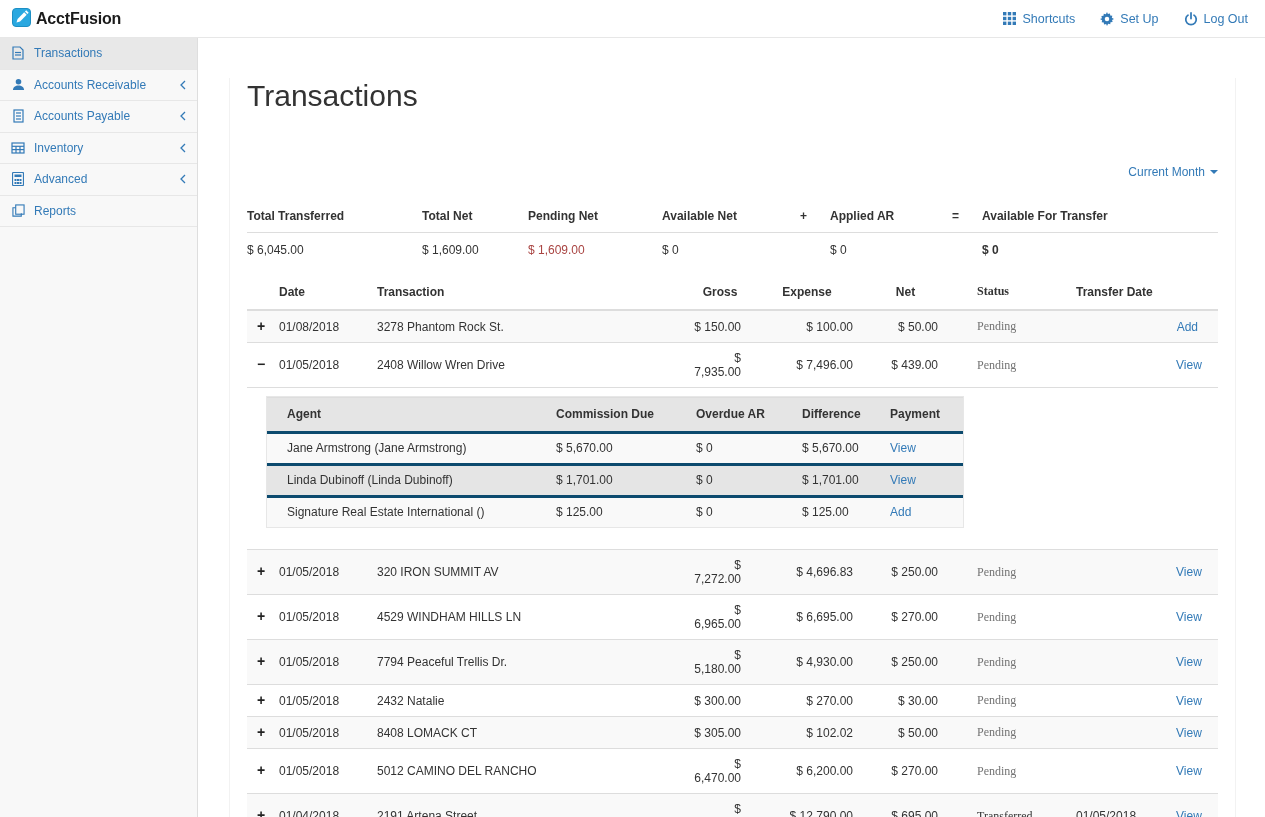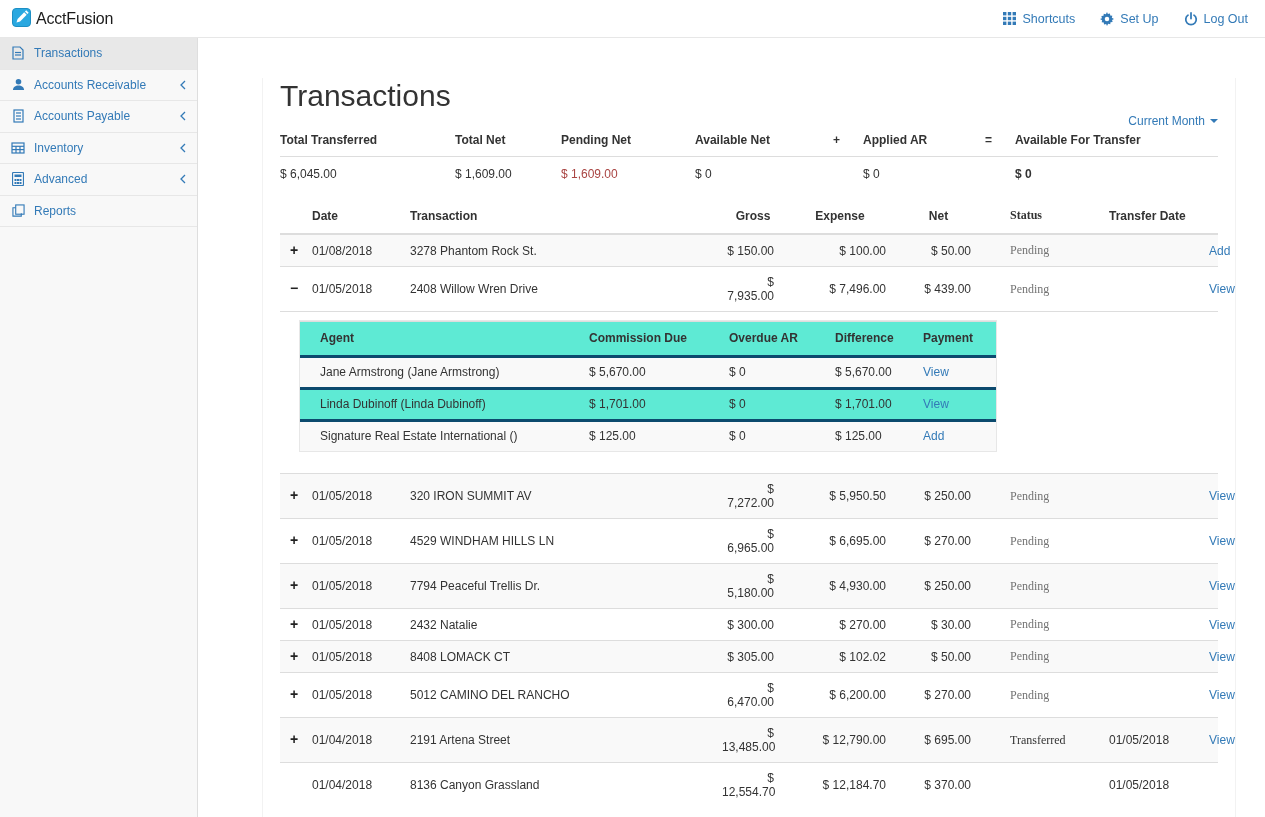--- a/index.html
+++ b/index.html
@@ -11,49 +11,49 @@
   }
   a { text-decoration:none; cursor:pointer; }
 
   
   .topbar {
     height:38px; background:#fff; border-bottom:1px solid #e7e7e7;
     display:flex; align-items:center; justify-content:space-between;
     padding:0 17px 0 12px;
   }
   .brand { display:flex; align-items:center; gap:5px; cursor:pointer; }
-  .brand-text { font-weight:normal; font-size:16px; color:#1b1b1b; letter-spacing:-0.2px; }
+  .brand-text { font-weight:bold; font-size:16px; color:#1b1b1b; letter-spacing:-0.2px; }
   .topnav { display:flex; align-items:center; gap:25px; }
   .topnav-link { color:#337ab7; font-size:12.5px; display:flex; align-items:center; gap:6px; }
   .topnav-link svg { display:block; }
 
   
-  .layout { display:flex; height:779px;gap:33px; }
+  .layout { display:flex; height:779px; }
   .sidebar { width:198px; flex-shrink:0; background:#f8f8f8; border-right:1px solid #dedede; }
   .side-item {
     display:flex; align-items:center; gap:9px; height:31.5px;
     padding:0 11px; border-bottom:1px solid #e7e7e7; color:#337ab7; cursor:pointer;
   }
   .side-item.active { background:#e8e8e8; }
   .side-item .chev { margin-left:auto; display:flex; }
   .side-icon { display:flex; width:14px; justify-content:center; }
 
   .main { flex:1; overflow:hidden; background:#fff; }
   .panel {
     margin:0 29px 0 31px; min-height:779px; padding:0 17px;
     border-left:1px solid #f2f2f2; border-right:1px solid #f2f2f2;
   }
   h1.page-title { font-size:30px; font-weight:400; color:#333; margin:40px 0 0 0; line-height:36px; }
 
-  .controls { display:flex; justify-content:flex-end; }
+  .controls { display:flex; justify-content:flex-end; margin-top:51px; }
   .period-link { color:#337ab7; font-size:12px; display:inline-flex; align-items:center; gap:5px; }
   .caret-down { width:0; height:0; border-left:4px solid transparent; border-right:4px solid transparent; border-top:4px solid #337ab7; display:inline-block; }
 
   
-  .summary { display:grid; grid-template-columns:175px 106px 134px 138px 30px 122px 30px 1fr; margin-top:1px; }
+  .summary { display:grid; grid-template-columns:175px 106px 134px 138px 30px 122px 30px 1fr; margin-top:26px; }
   .summary .lbl { font-weight:bold; padding:4px 0 9px 0; border-bottom:1px solid #ddd; }
   .summary .val { padding-top:10px; padding-bottom:6px; }
   .summary .val.danger { color:#a94442; }
   .summary .val.bold { font-weight:bold; }
 
   
   table.main-table { width:100%; border-collapse:collapse; margin-top:13px; table-layout:fixed; }
   .main-table th { font-weight:bold; text-align:left; padding:8px 0 10px 0; border-bottom:2px solid #ddd; }
   .main-table td { padding:8px 0; }
   .main-table tbody tr { border-top:1px solid #ddd; }
@@ -64,21 +64,21 @@
   .main-table td.expand-cell, .main-table th.expand-cell { padding-left:10px; }
   .toggle { font-weight:bold; font-size:14px; line-height:12px; color:#222; cursor:pointer; }
   .action-cell { text-align:right; padding-right:20px !important; }
   .lnk { color:#337ab7; }
   [data-status="Pending"] { color:#737373; }
   [data-status="Transferred"] { color:#333; }
 
   
   tr.expand-row { background:#fff; }
   tr.expand-row > td { padding:0; }
-  .sub-wrap { margin:8px 0 21px 19px; width:698px; border:1px solid #e7e7e7; background:#5eead4; }
+  .sub-wrap { margin:8px 0 21px 19px; width:698px; border:1px solid #e7e7e7; background:#e5e5e5; }
   table.sub { width:100%; border-collapse:collapse; table-layout:fixed; }
   .sub th { font-weight:bold; text-align:left; padding:9px 0 10px 20px; border-bottom:2px solid #ddd; }
   .sub td { padding:7px 0 8px 20px; }
   .sub tbody tr { border-top:3px solid #0c4a6e; }
   .sub tr.alt { background:#f9f9f9; }
 </style>
 </head>
 <body>
 
 <div class="topbar">
@@ -345,21 +345,21 @@
                   </tbody>
                 </table>
               </div>
             </td>
           </tr>
           <tr class="alt">
             <td class="expand-cell"><span class="toggle">+</span></td>
             <td>01/05/2018</td>
             <td>320 IRON SUMMIT AV</td>
             <td class="num">$ 7,272.00</td>
-            <td class="num">$ 5,950.50</td>
+            <td class="num">$ 4,696.83</td>
             <td class="num">$ 250.00</td>
             <td class="status-col"><span data-status="Pending">Pending</span></td>
             <td></td>
             <td class="action-cell"><a class="lnk">View</a></td>
           </tr>
           <tr>
             <td class="expand-cell"><span class="toggle">+</span></td>
             <td>01/05/2018</td>
             <td>4529 WINDHAM HILLS LN</td>
             <td class="num">$ 6,965.00</td>

